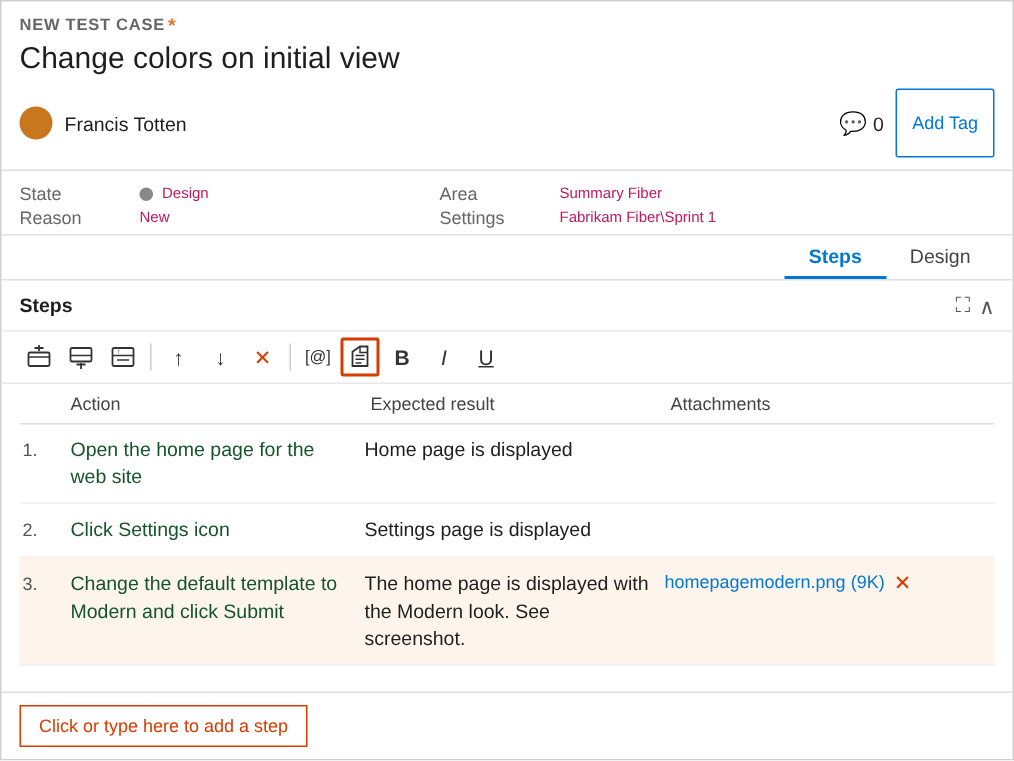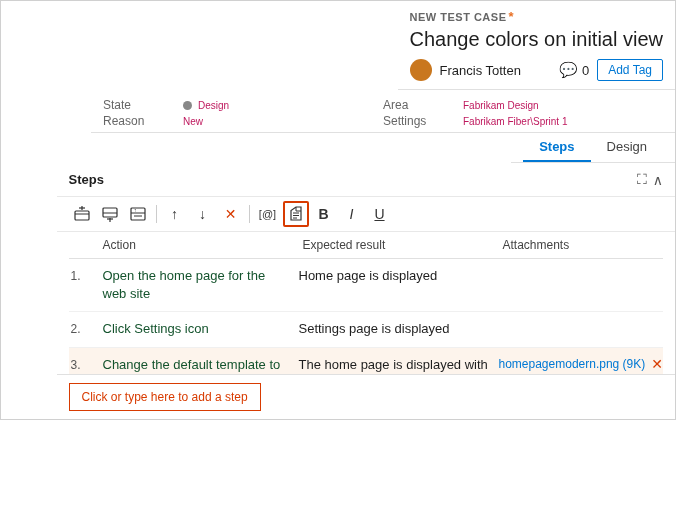--- a/index.html
+++ b/index.html
@@ -7,26 +7,25 @@
       font-family: 'Segoe UI', Arial, sans-serif;
       font-size: 13px;
       background: #fff;
       color: #1e1e1e;
       width: 676px;
       height: 507px;
       overflow: hidden;
     }
     .container {
       width: 676px;
-      height: 420px;
+      height: 507px;
       border: 1px solid #d0d0d0;
       display: flex;
       flex-direction: column;
       background: #fff;
-      align-items: flex-end;
     }
     
     .header {
       padding: 8px 12px 0 12px;
       border-bottom: 1px solid #e0e0e0;
     }
     .new-test-case-label {
       font-size: 11px;
       color: #666;
       font-weight: 600;
@@ -73,21 +72,21 @@
       font-size: 13px;
     }
     .comment-icon {
       font-size: 15px;
       color: #444;
     }
     .add-tag-btn {
       border: 1px solid #0078d4;
       color: #0078d4;
       background: #fff;
-      padding: 3px 10px;
+      padding: 15px 10px;
       font-size: 12px;
       cursor: pointer;
       border-radius: 2px;
     }
     
     .fields-area {
       padding: 8px 12px 4px 12px;
       display: flex;
       flex-direction: column;
       gap: 2px;
@@ -318,21 +317,21 @@
     <div class="field-row">
       <div class="field-area-col">
         <span class="field-label">State</span>
         <span class="field-value">
           <span class="state-dot"></span>
           <span>Design</span>
         </span>
       </div>
       <div class="field-area-col">
         <span class="field-label">Area</span>
-        <span class="field-value">Fabrikam Design</span>
+        <span class="field-value">Summary Fiber</span>
       </div>
     </div>
     <div class="field-row">
       <div class="field-area-col">
         <span class="field-label">Reason</span>
         <span class="field-value">New</span>
       </div>
       <div class="field-area-col">
         <span class="field-label">Settings</span>
         <span class="field-value">Fabrikam Fiber\Sprint 1</span>

